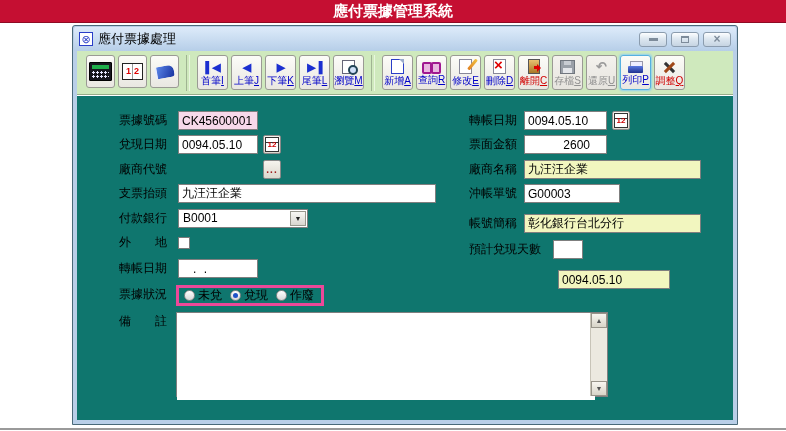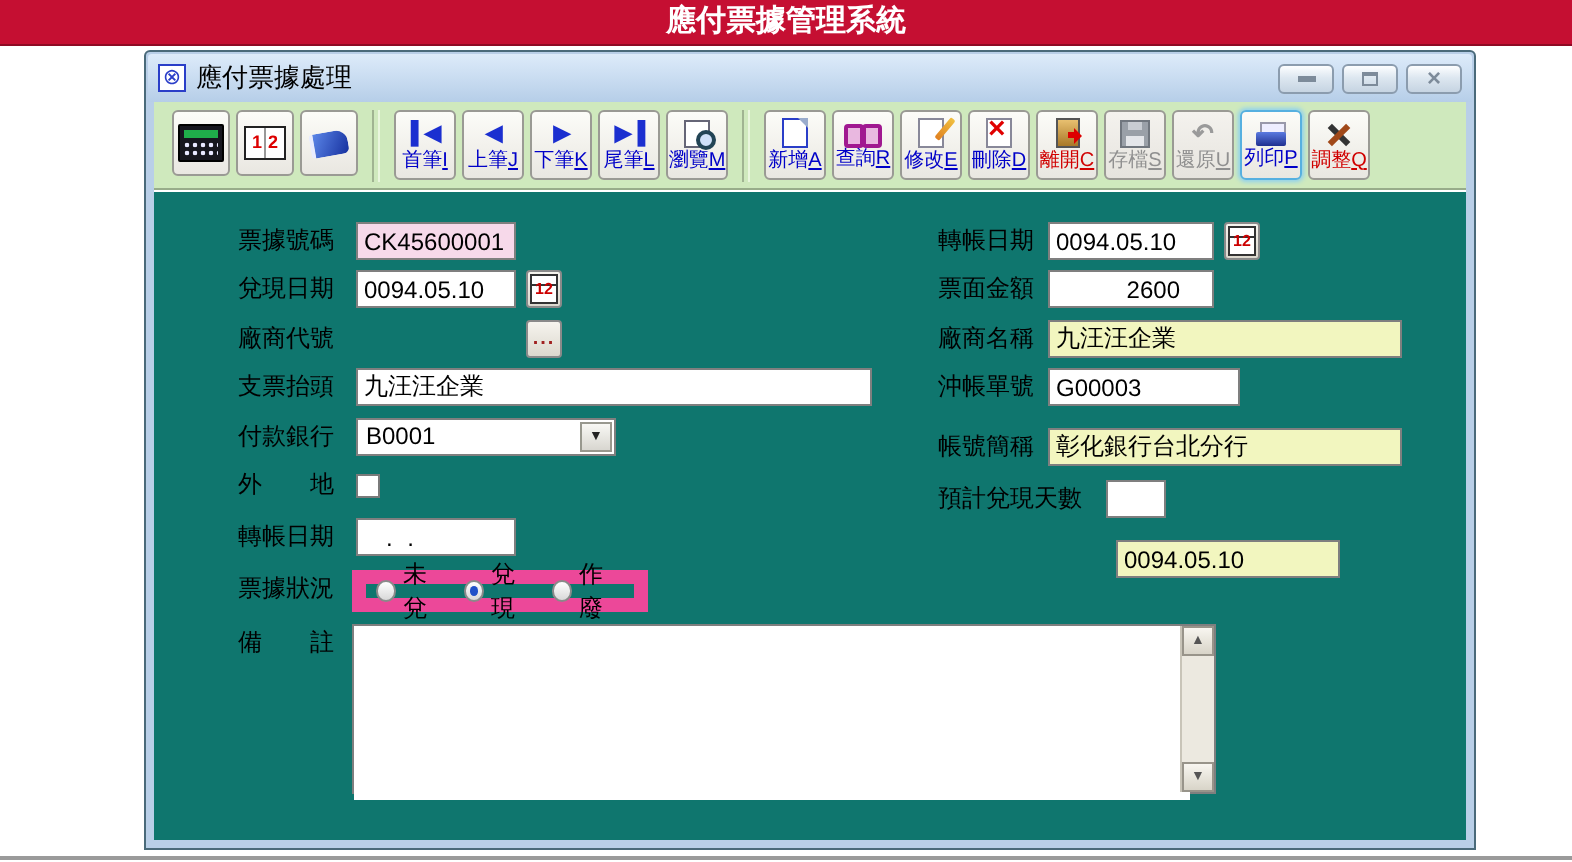--- a/index.html
+++ b/index.html
@@ -105,21 +105,21 @@
   .cal-ic{width:12px;height:13px;background:#fff;border:1px solid #333;position:relative}
   .cal-ic::before{content:"";position:absolute;left:0;right:0;top:4px;height:1px;background:#333}
   .cal-ic::after{content:"12";position:absolute;inset:0;color:#c00;font:bold 8px/13px "Liberation Sans",sans-serif;text-align:center}
   .dots-btn{font:bold 10px/10px "Liberation Sans",sans-serif;color:#a02020;letter-spacing:1px}
   .combo{position:absolute;height:19px;box-sizing:border-box;border:1px solid #7f7f7f;background:#fff}
   .combo .val{position:absolute;left:4px;top:0;line-height:17px;font-size:12px}
   .dd{position:absolute;right:1px;top:1px;bottom:1px;width:16px;border:1px solid #98988e;
       background:linear-gradient(#f8f8f4,#d8d6d0);display:flex;align-items:center;justify-content:center;
       font-size:7px;color:#222;box-sizing:border-box;padding:0}
   .cb{position:absolute;width:12px;height:12px;background:#fff;border:1px solid #7a7a7a;box-sizing:border-box}
-  .rgroup{position:absolute;box-sizing:border-box;border:7px solid #ec4899;display:flex;
+  .rgroup{position:absolute;box-sizing:border-box;border:3px solid #ec4899;display:flex;
           gap:8px;padding:0 5px;background:transparent}
   .ropt{display:flex;align-items:center;gap:3px}
   .rb{width:11px;height:11px;border-radius:50%;border:1px solid #8a8a8a;background:linear-gradient(#fff,#d8d8d8);
       position:relative;display:inline-block;box-sizing:border-box}
   .rb[data-selected="true"]::after{content:"";position:absolute;left:2px;top:2px;right:2px;bottom:2px;
       border-radius:50%;background:#2050c8}
   .memo{position:absolute;border:1px solid #7f7f7f;background:#fff;box-sizing:border-box}
   .memo textarea{position:absolute;left:0;top:0;width:414px;height:83px;border:0;resize:none;
       background:#fff;font-family:"Liberation Sans",sans-serif;font-size:12px;outline:none}
   .vsb{position:absolute;right:0;top:0;bottom:0;width:16px;background:#ece9e0;border-left:1px solid #c8c4b8}

